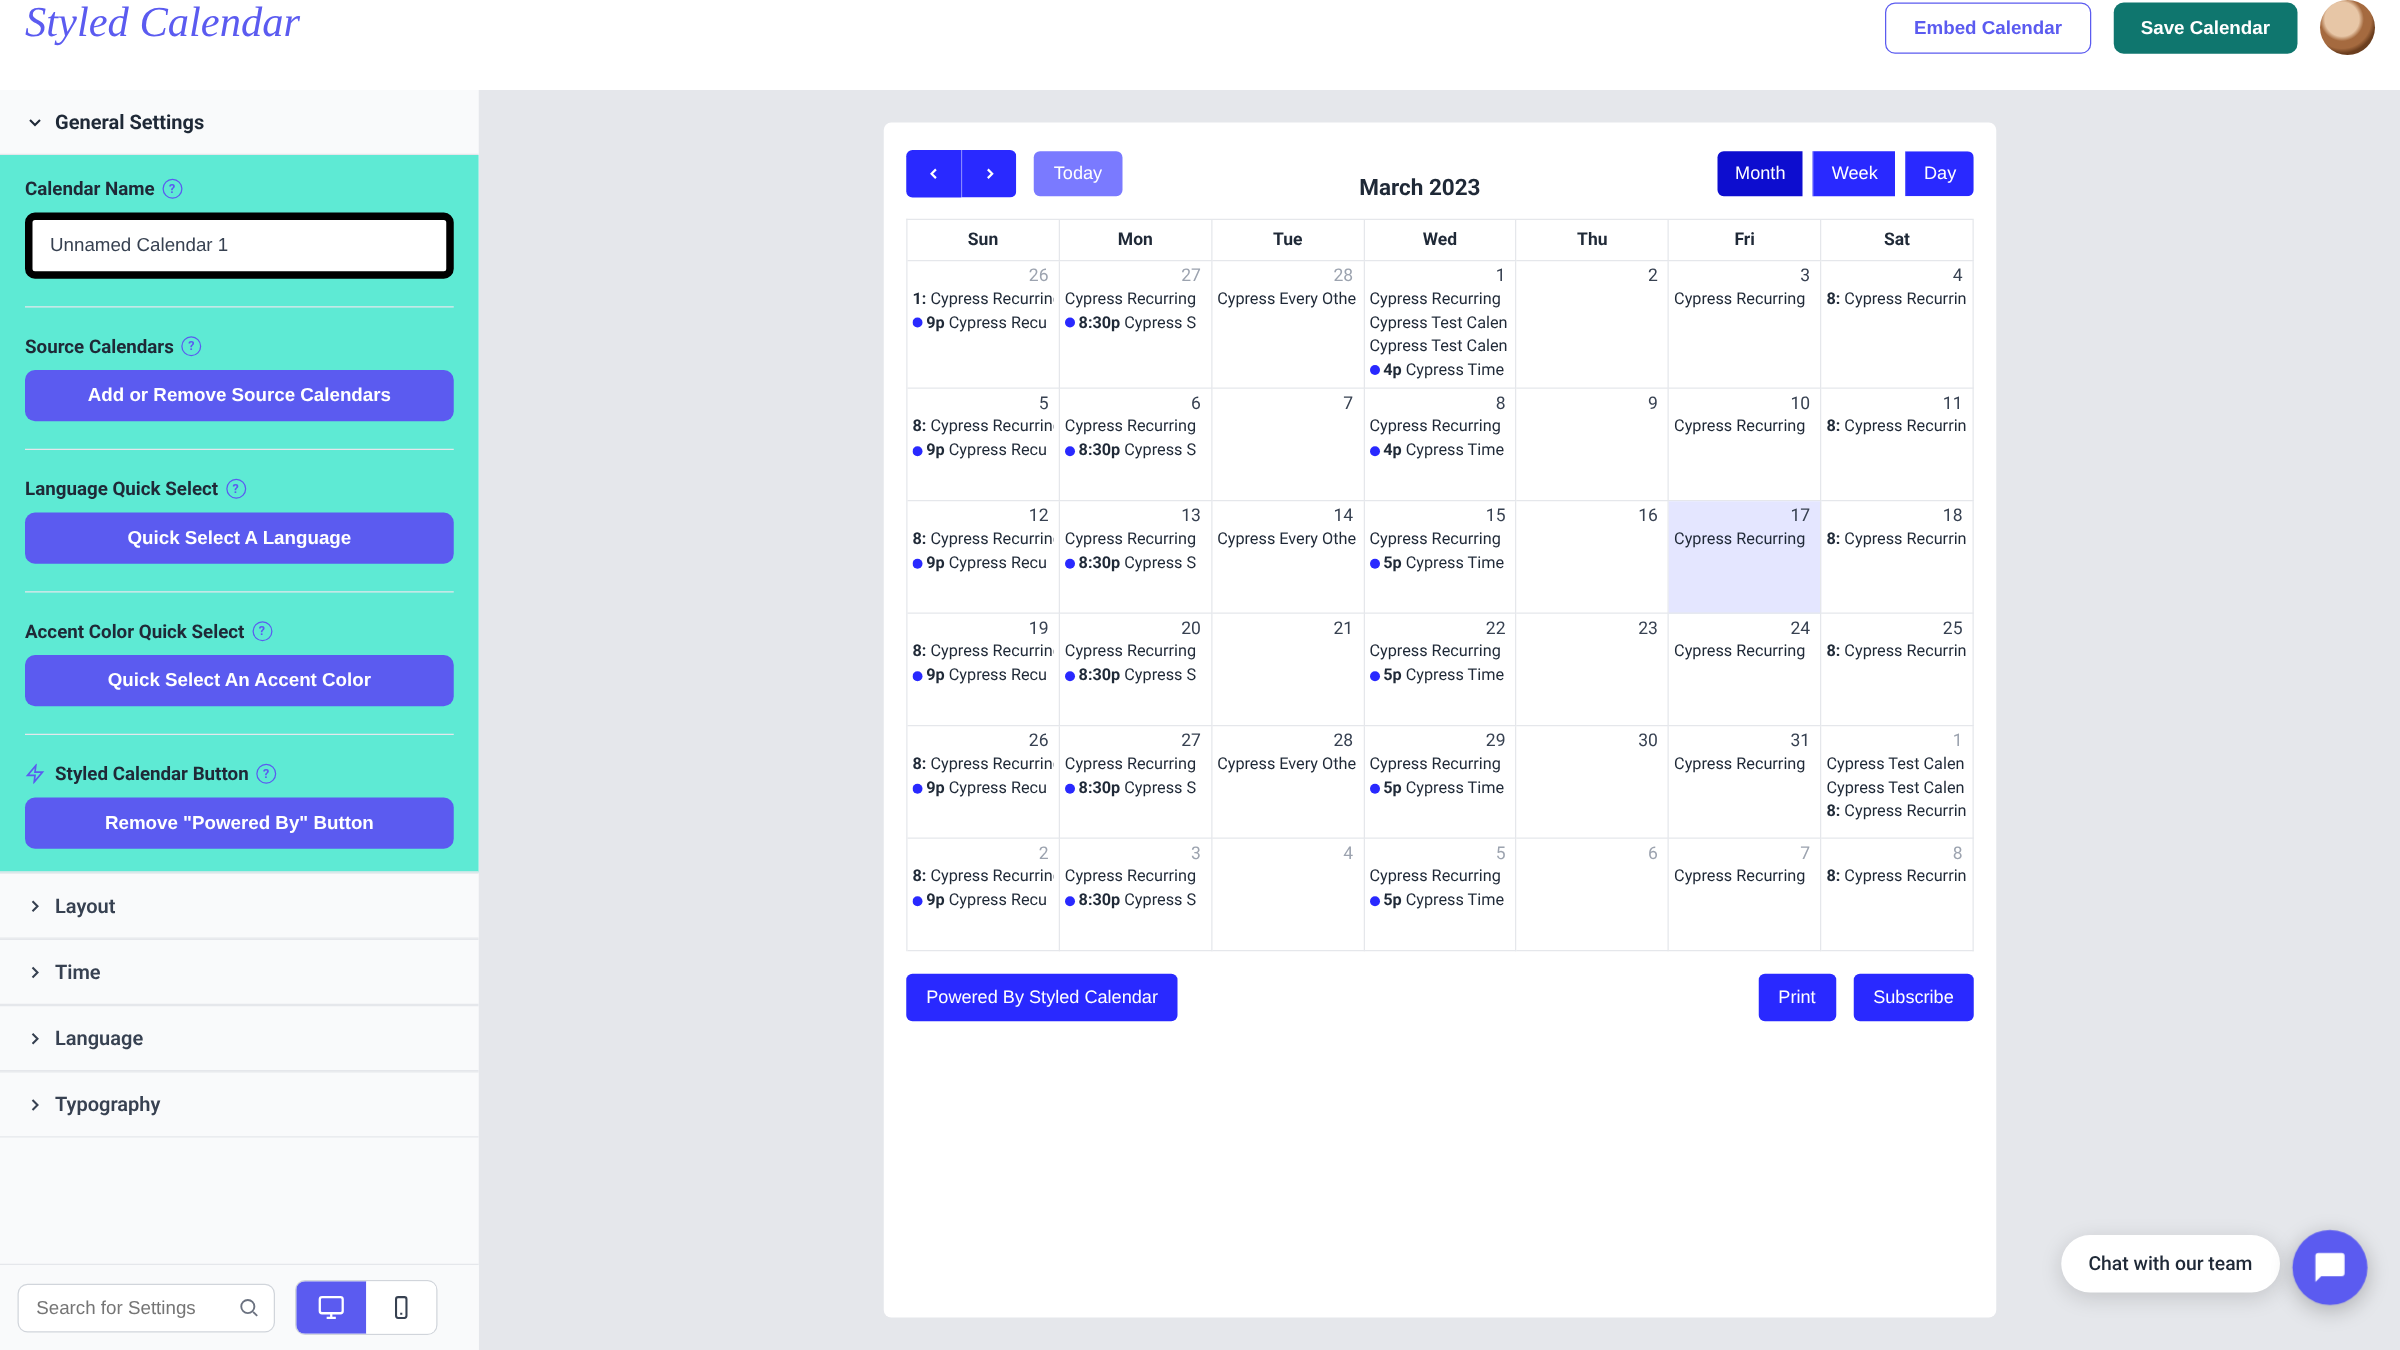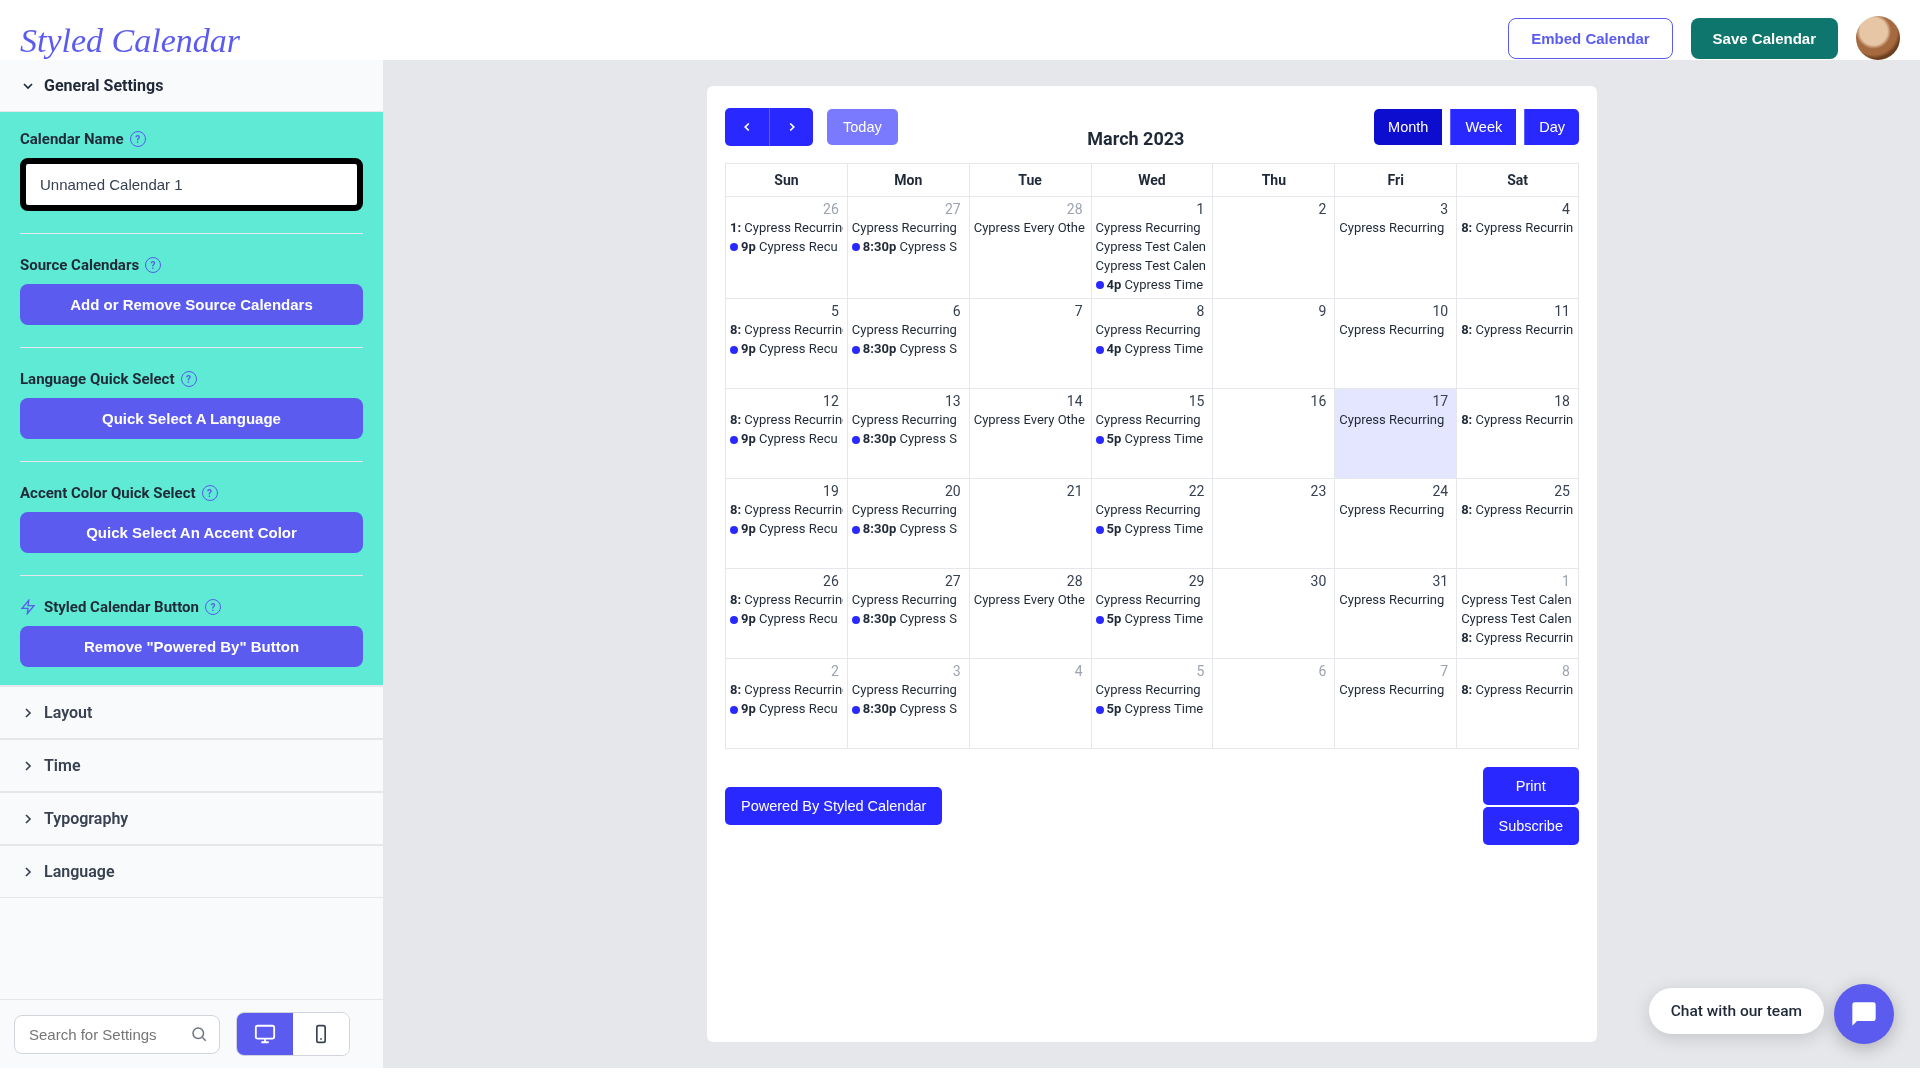--- a/index.html
+++ b/index.html
@@ -1,19 +1,19 @@
 <!DOCTYPE html>
 <html><head>
 <meta charset="utf-8">
 <style>
 * { margin: 0; padding: 0; box-sizing: border-box; }
 body { font-family: -apple-system, BlinkMacSystemFont, "Segoe UI", Roboto, Helvetica, Arial, sans-serif; font-size: 14px; color: #1f2937; background: #fff; width: 1920px; height: 1080px; overflow: hidden; }
 
 
-.topbar { height: 60px; display: flex; align-items: flex-end; justify-content: space-between; padding: 0 20px; border-bottom: 0 solid #eee; }
+.topbar { height: 72px; display: flex; align-items: flex-start; justify-content: space-between; padding: 0 20px; border-bottom: 0 solid #eee; }
 .logo { font-family: "Brush Script MT", cursive; font-size: 34px; color: #5b5bf0; font-weight: 500; font-style: italic; }
 .topbar-right { display: flex; align-items: center; gap: 18px; }
 .btn-outline { background: #fff; color: #5b5bf0; border: 1.5px solid #5b5bf0; border-radius: 8px; padding: 11px 22px; font-weight: 600; font-size: 15px; cursor: pointer; }
 .btn-primary { background: #0f766e; color: #fff; border: none; border-radius: 8px; padding: 12px 22px; font-weight: 600; font-size: 15px; cursor: pointer; }
 .avatar { width: 44px; height: 44px; border-radius: 50%; background: radial-gradient(circle at 40% 35%, #e7c6a6 0 35%, #a56a3f 45% 60%, #6b3e1e 70% 100%); }
 
 
 .main { display: flex; height: calc(100% - 72px); }
 .sidebar { width: 384px; background: #f9fafb; border-right: 1px solid #e5e7eb; display: flex; flex-direction: column; }
 .sidebar-scroll { flex: 1; overflow-y: auto; border-right: 0; }
@@ -63,21 +63,21 @@
 .cell { border-right: 1px solid #e5e7eb; border-bottom: 1px solid #e5e7eb; min-height: 90px; padding: 2px 4px 4px; overflow: hidden; font-size: 12.5px; }
 .cell.today { background: #e4e6ff; }
 .date { text-align: right; font-size: 14px; padding: 2px 4px 2px; color: #374151; }
 .date.other { color: #9ca3af; }
 .ev { white-space: nowrap; overflow: hidden; text-overflow: clip; line-height: 1.45; font-size: 13px; }
 .ev b { font-weight: 700; }
 .dot { display: inline-block; width: 8px; height: 8px; border-radius: 50%; background: #2929ff; margin-right: 3px; vertical-align: middle; }
 
 .cal-footer { display: flex; justify-content: space-between; align-items: center; padding: 18px 18px 0; }
 .cal-footer .left-btn { background: #2929ff; color: #fff; border: none; border-radius: 5px; padding: 11px 16px; font-size: 14.5px; cursor: pointer; }
-.cal-footer .right-btns { display: flex; gap: 2px; flex-direction: column; }
+.cal-footer .right-btns { display: flex; gap: 14px; }
 .cal-footer .right-btns button { background: #2929ff; color: #fff; border: none; border-radius: 5px; padding: 11px 16px; font-size: 14.5px; cursor: pointer; }
 
 
 .chat-pill { position: fixed; right: 96px; bottom: 46px; background: #fff; border-radius: 28px; padding: 14px 22px; box-shadow: 0 4px 18px rgba(0,0,0,0.15); font-size: 15.5px; font-weight: 500; }
 .chat-bubble { position: fixed; right: 26px; bottom: 36px; width: 60px; height: 60px; border-radius: 50%; background: #5b5bf0; display: flex; align-items: center; justify-content: center; box-shadow: 0 4px 18px rgba(0,0,0,0.25); cursor: pointer; }
 .chat-bubble svg { color: #fff; }
 </style>
 </head>
 <body>
 
@@ -145,27 +145,27 @@
           <div class="accordion-header collapsed">
             <svg class="chev" viewBox="0 0 24 24" fill="none" stroke="currentColor" stroke-width="2.5">
               <polyline points="9 18 15 12 9 6"></polyline>
             </svg>
             <span>Time</span>
           </div>
           <div class="accordion-header collapsed">
             <svg class="chev" viewBox="0 0 24 24" fill="none" stroke="currentColor" stroke-width="2.5">
               <polyline points="9 18 15 12 9 6"></polyline>
             </svg>
-            <span>Typography</span>
+            <span>Language</span>
           </div>
           <div class="accordion-header collapsed">
             <svg class="chev" viewBox="0 0 24 24" fill="none" stroke="currentColor" stroke-width="2.5">
               <polyline points="9 18 15 12 9 6"></polyline>
             </svg>
-            <span>Language</span>
+            <span>Typography</span>
           </div>
         </div>
     </div>
 
     <div class="sidebar-footer">
       <div class="search-wrap">
         <input class="search-input" placeholder="Search for Settings" style="">
         <svg class="search-ico" viewBox="0 0 24 24" fill="none" stroke="currentColor" stroke-width="2">
             <circle cx="11" cy="11" r="7"></circle>
             <line x1="21" y1="21" x2="16.65" y2="16.65"></line>

